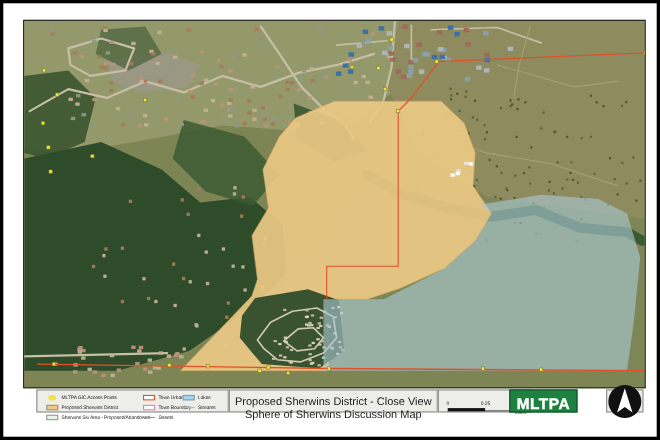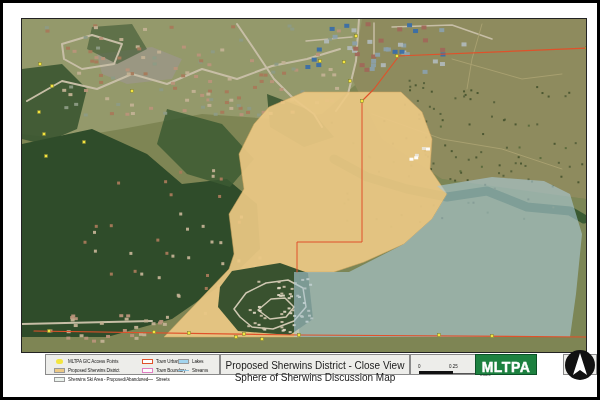--- a/index.html
+++ b/index.html
@@ -8,21 +8,21 @@
     border:3px solid #000;background:#fff;overflow:hidden;
     font-family:"Liberation Sans", sans-serif;
   }
   #map-frame{
     position:absolute;left:18px;top:15px;width:564px;height:333px;
     border:1px solid #222;box-sizing:content-box;background:#7e8554;
   }
   #map-frame svg{display:block;width:564px;height:333px;}
   .strip-box{
     position:absolute;top:351px;height:21px;box-sizing:border-box;
-    background:#ededea;border:1px solid #8a8a8a;margin-left:12px;
+    background:#ededea;border:1px solid #8a8a8a;
   }
   #legend-box{left:30px;width:175px;}
   .leg-item{position:absolute;height:8px;font-size:4.5px;color:#222;letter-spacing:-0.1px;}
   .leg-swatch{position:absolute;width:11px;height:5px;box-sizing:border-box;}
   .leg-label{position:absolute;left:14px;top:0;white-space:nowrap;}
   #title-box{left:205px;width:190px;text-align:center;color:#1a1a1a;}
   #title-box .t1{font-size:10px;margin-top:5px;}
   #title-box .t2{font-size:10px;margin-top:1px;}
   #scale-box{left:395px;width:85px;}
   .sc-label{position:absolute;font-size:4.5px;color:#222;top:9px;}

